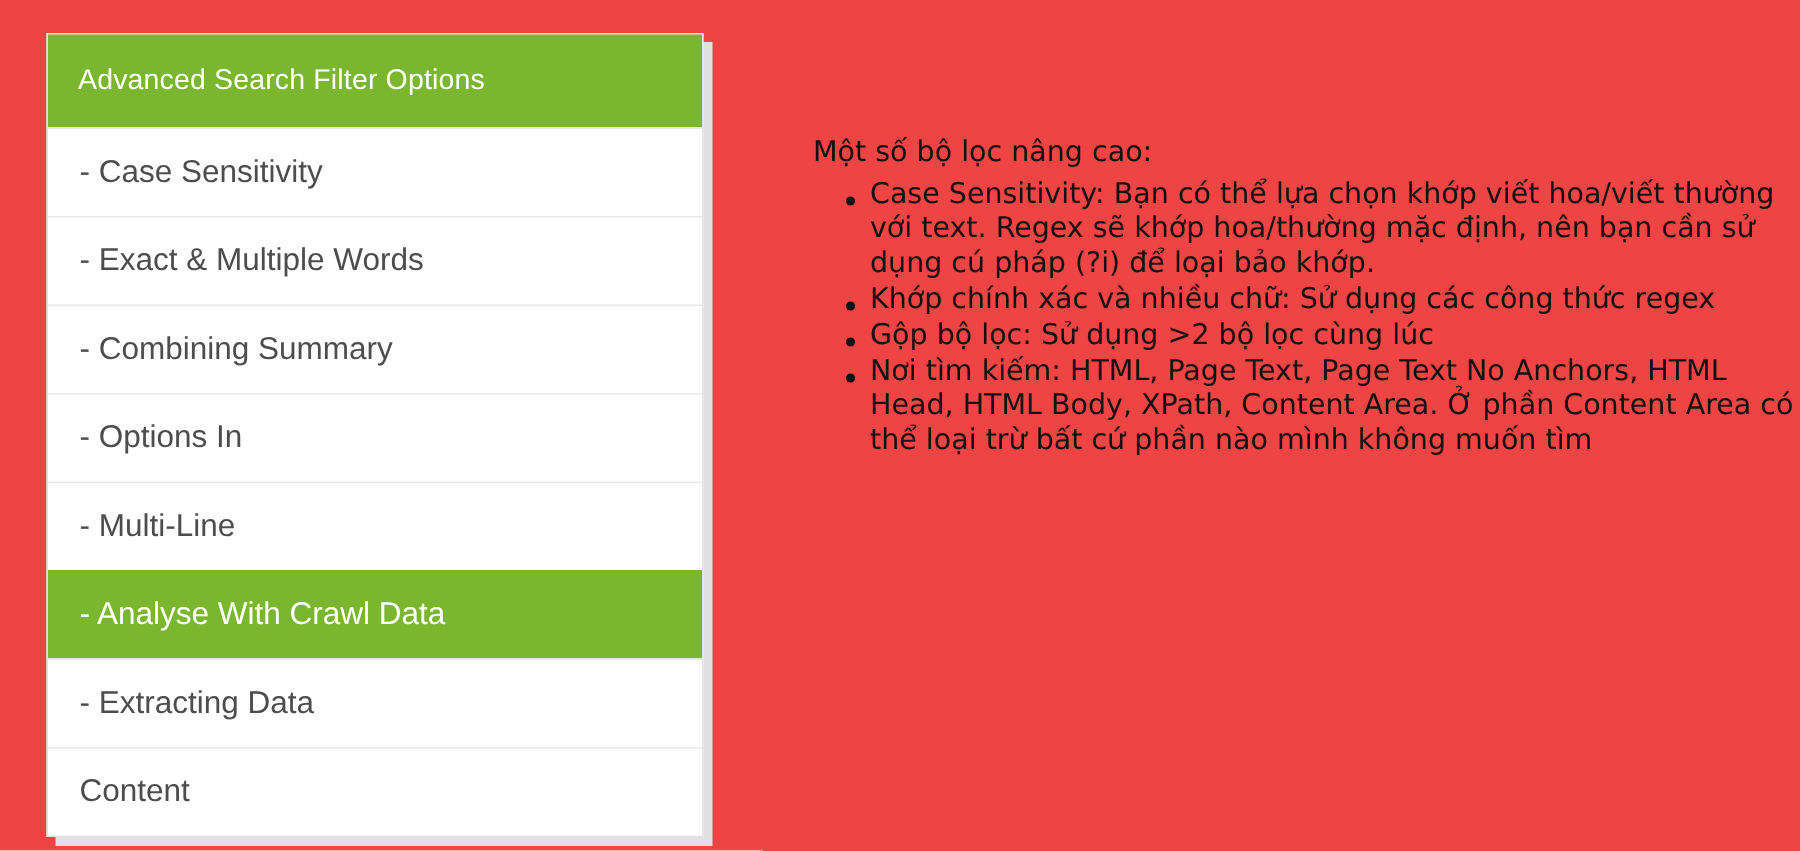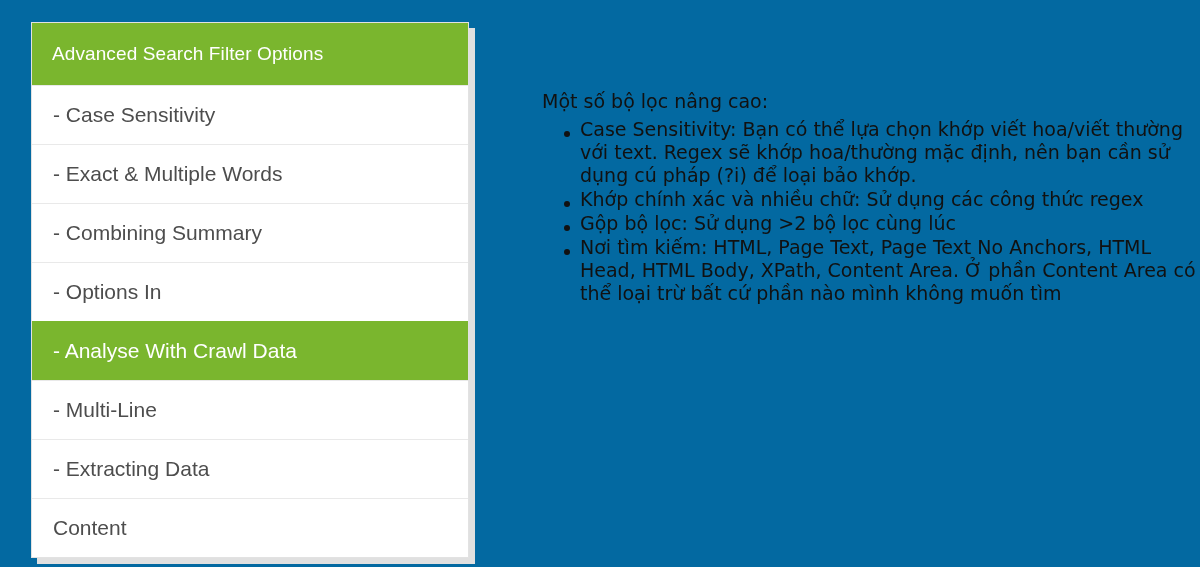--- a/index.html
+++ b/index.html
@@ -11,21 +11,21 @@
     height: 567px;
     background: #ffffff;
     font-family: "Liberation Sans", "DejaVu Sans", sans-serif;
     overflow: hidden;
   }
 
   #page {
     position: relative;
     width: 1200px;
     height: 567px;
-    background: #0369a1;
+    background: #ef4444;
   }
 
   
   #sidebar-card {
     position: absolute;
     left: 31px;
     top: 22px;
     width: 438px;
     background: #ffffff;
     border: 1px solid #e2e2e2;
@@ -112,23 +112,23 @@
     <div class="nav-header">Advanced Search Filter Options</div>
 
     <div class="nav-item">- Case Sensitivity</div>
 
     <div class="nav-item">- Exact &amp; Multiple Words</div>
 
     <div class="nav-item">- Combining Summary</div>
 
     <div class="nav-item">- Options In</div>
 
+    <div class="nav-item">- Multi-Line</div>
+
     <div class="nav-item active">- Analyse With Crawl Data</div>
-
-    <div class="nav-item">- Multi-Line</div>
 
     <div class="nav-item">- Extracting Data</div>
 
     <div class="nav-item">Content</div>
 
   </nav>
 
   <section id="content-pane">
 
     <p id="content-intro">Một số bộ lọc nâng cao:</p>

